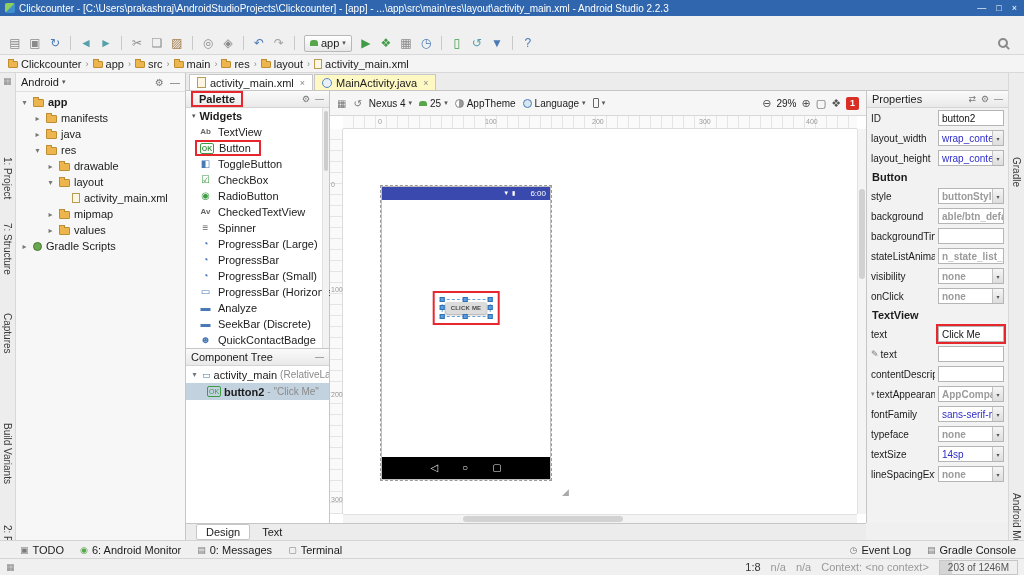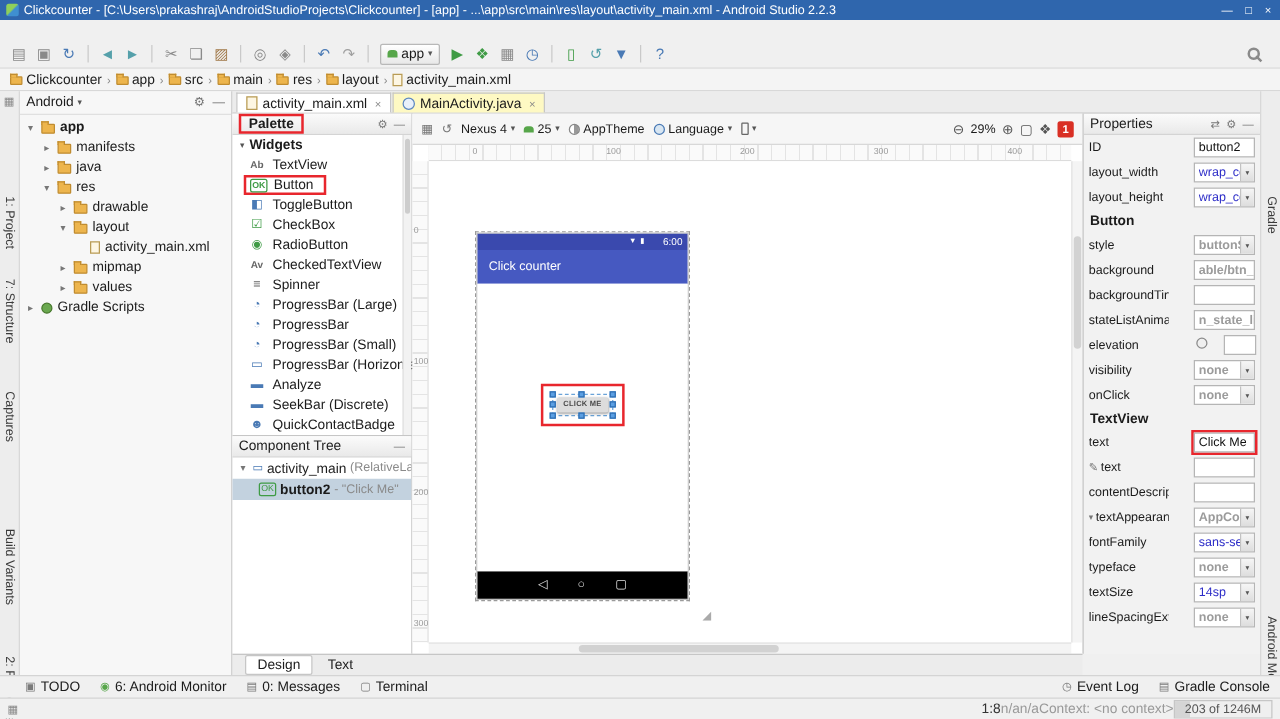--- a/index.html
+++ b/index.html
@@ -137,21 +137,21 @@
 .hscroll{position:absolute;left:13px;right:9px;bottom:0;height:9px;background:#f4f4f4;border-top:1px solid #e2e2e2;}
 .hscroll .thumb{position:absolute;top:1px;bottom:1px;left:120px;width:160px;background:#d2d2d2;border-radius:4px;}
 
 
 .dtabs{position:absolute;left:186px;top:523px;width:680px;height:17px;background:#ececec;border-top:1px solid #c6c6c6;display:flex;align-items:center;padding-left:10px;gap:3px;font-size:11px;}
 .dtab{padding:0 9px;line-height:14px;}
 .dtab.active{background:#fff;border:1px solid #c6c6c6;border-radius:2px;}
 
 
 .props{position:absolute;left:866px;top:91px;width:142px;height:432px;background:#f2f2f2;border-left:1px solid #c6c6c6;overflow:hidden;}
-.prop-row{height:20px;display:flex;align-items:center;gap:20px;padding:0 4px;}
+.prop-row{height:20px;display:flex;align-items:center;gap:3px;padding:0 4px;}
 .prop-label{width:64px;flex:none;font-size:10px;white-space:nowrap;overflow:hidden;display:flex;align-items:center;gap:2px;}
 .p-exp{font-size:7px;color:#777;}
 .p-wr{font-size:9px;color:#777;}
 .prop-field{flex:1;height:16px;background:#fff;border:1px solid #b5b5b5;display:flex;align-items:center;padding-left:3px;font-size:10px;overflow:hidden;white-space:nowrap;}
 .prop-field.mini{flex:0 0 26px;}
 .combo-arr{margin-left:auto;flex:none;width:11px;align-self:stretch;background:linear-gradient(#f6f6f6,#dddddd);border-left:1px solid #c2c2c2;display:flex;align-items:center;justify-content:center;font-size:6px;color:#555;}
 .pv{overflow:hidden;white-space:nowrap;}
 .v-blue{color:#2d2dc8;}
 .v-gray{color:#9b9b9b;font-weight:bold;}
 .v-black{color:#111;}
@@ -161,21 +161,21 @@
 .slider-thumb{position:absolute;left:22%;top:-4px;width:9px;height:9px;background:#efefef;border:1px solid #8a8a8a;border-radius:50%;}
 
 
 .bottombar{position:absolute;left:0;top:540px;width:100%;height:18px;background:#f0f0f0;border-top:1px solid #d4d4d4;display:flex;align-items:center;padding:0 8px;font-size:11px;}
 .bb-left{display:flex;gap:16px;margin-left:12px;}
 .bb-right{margin-left:auto;display:flex;gap:16px;}
 .bb-item{display:flex;align-items:center;gap:4px;}
 .bb-ico{font-size:9px;}
 .statusbar{position:absolute;left:0;top:558px;width:100%;height:17px;background:#f0f0f0;border-top:1px solid #d4d4d4;display:flex;align-items:center;padding:0 6px;font-size:11px;color:#333;gap:8px;}
 .sb-switch{font-size:9px;color:#8a8a8a;}
-.sb-right{margin-left:auto;display:flex;align-items:center;}
+.sb-right{margin-left:auto;display:flex;align-items:center;gap:10px;}
 .sb-dim{color:#999;}
 .mem{border:1px solid #c6c6c6;background:linear-gradient(90deg,#d5d5d5 0 16%,#efefef 16%);padding:0 8px;font-size:10px;color:#555;line-height:13px;}
 </style>
 </head>
 <body>
 
 <div id="root">
 
   <div class="titlebar">
     <span class="appicon"></span>
@@ -529,23 +529,20 @@
         <span class="rnum" style="top: 367px;">300</span>
       </div>
     <div class="canvas">
       <div class="phone-sel">
         <div class="phone">
           <div class="p-status">
             <span class="st">▼</span>
             <span class="st">▮</span>
             <span class="p-time">6:00</span>
           </div>
-          <div class="p-appbar">
-            <span>Click counter</span>
-          </div>
           <div class="p-body">
             <div class="cv-ann">
               <div class="sel-box">
                 <span class="h tl"></span>
                 <span class="h tm"></span>
                 <span class="h tr"></span>
                 <span class="h ml"></span>
                 <span class="h mr"></span>
                 <span class="h bl"></span>
                 <span class="h bm"></span>
@@ -626,27 +623,20 @@
             <span class="pv v-black"></span>
           </span>
         </div>
         <div class="prop-row">
           <span class="prop-label">stateListAnimator</span>
           <span class="prop-field">
             <span class="pv v-gray">n_state_list_anim_material</span>
           </span>
         </div>
         <div class="prop-row">
-          <span class="prop-label">elevation</span>
-          <span class="slider-track">
-            <span class="slider-thumb"></span>
-          </span>
-          <span class="prop-field mini"></span>
-        </div>
-        <div class="prop-row">
           <span class="prop-label">visibility</span>
           <span class="prop-field">
             <span class="pv v-gray">none</span>
             <span class="combo-arr">▾</span>
           </span>
         </div>
         <div class="prop-row">
           <span class="prop-label">onClick</span>
           <span class="prop-field">
             <span class="pv v-gray">none</span>

